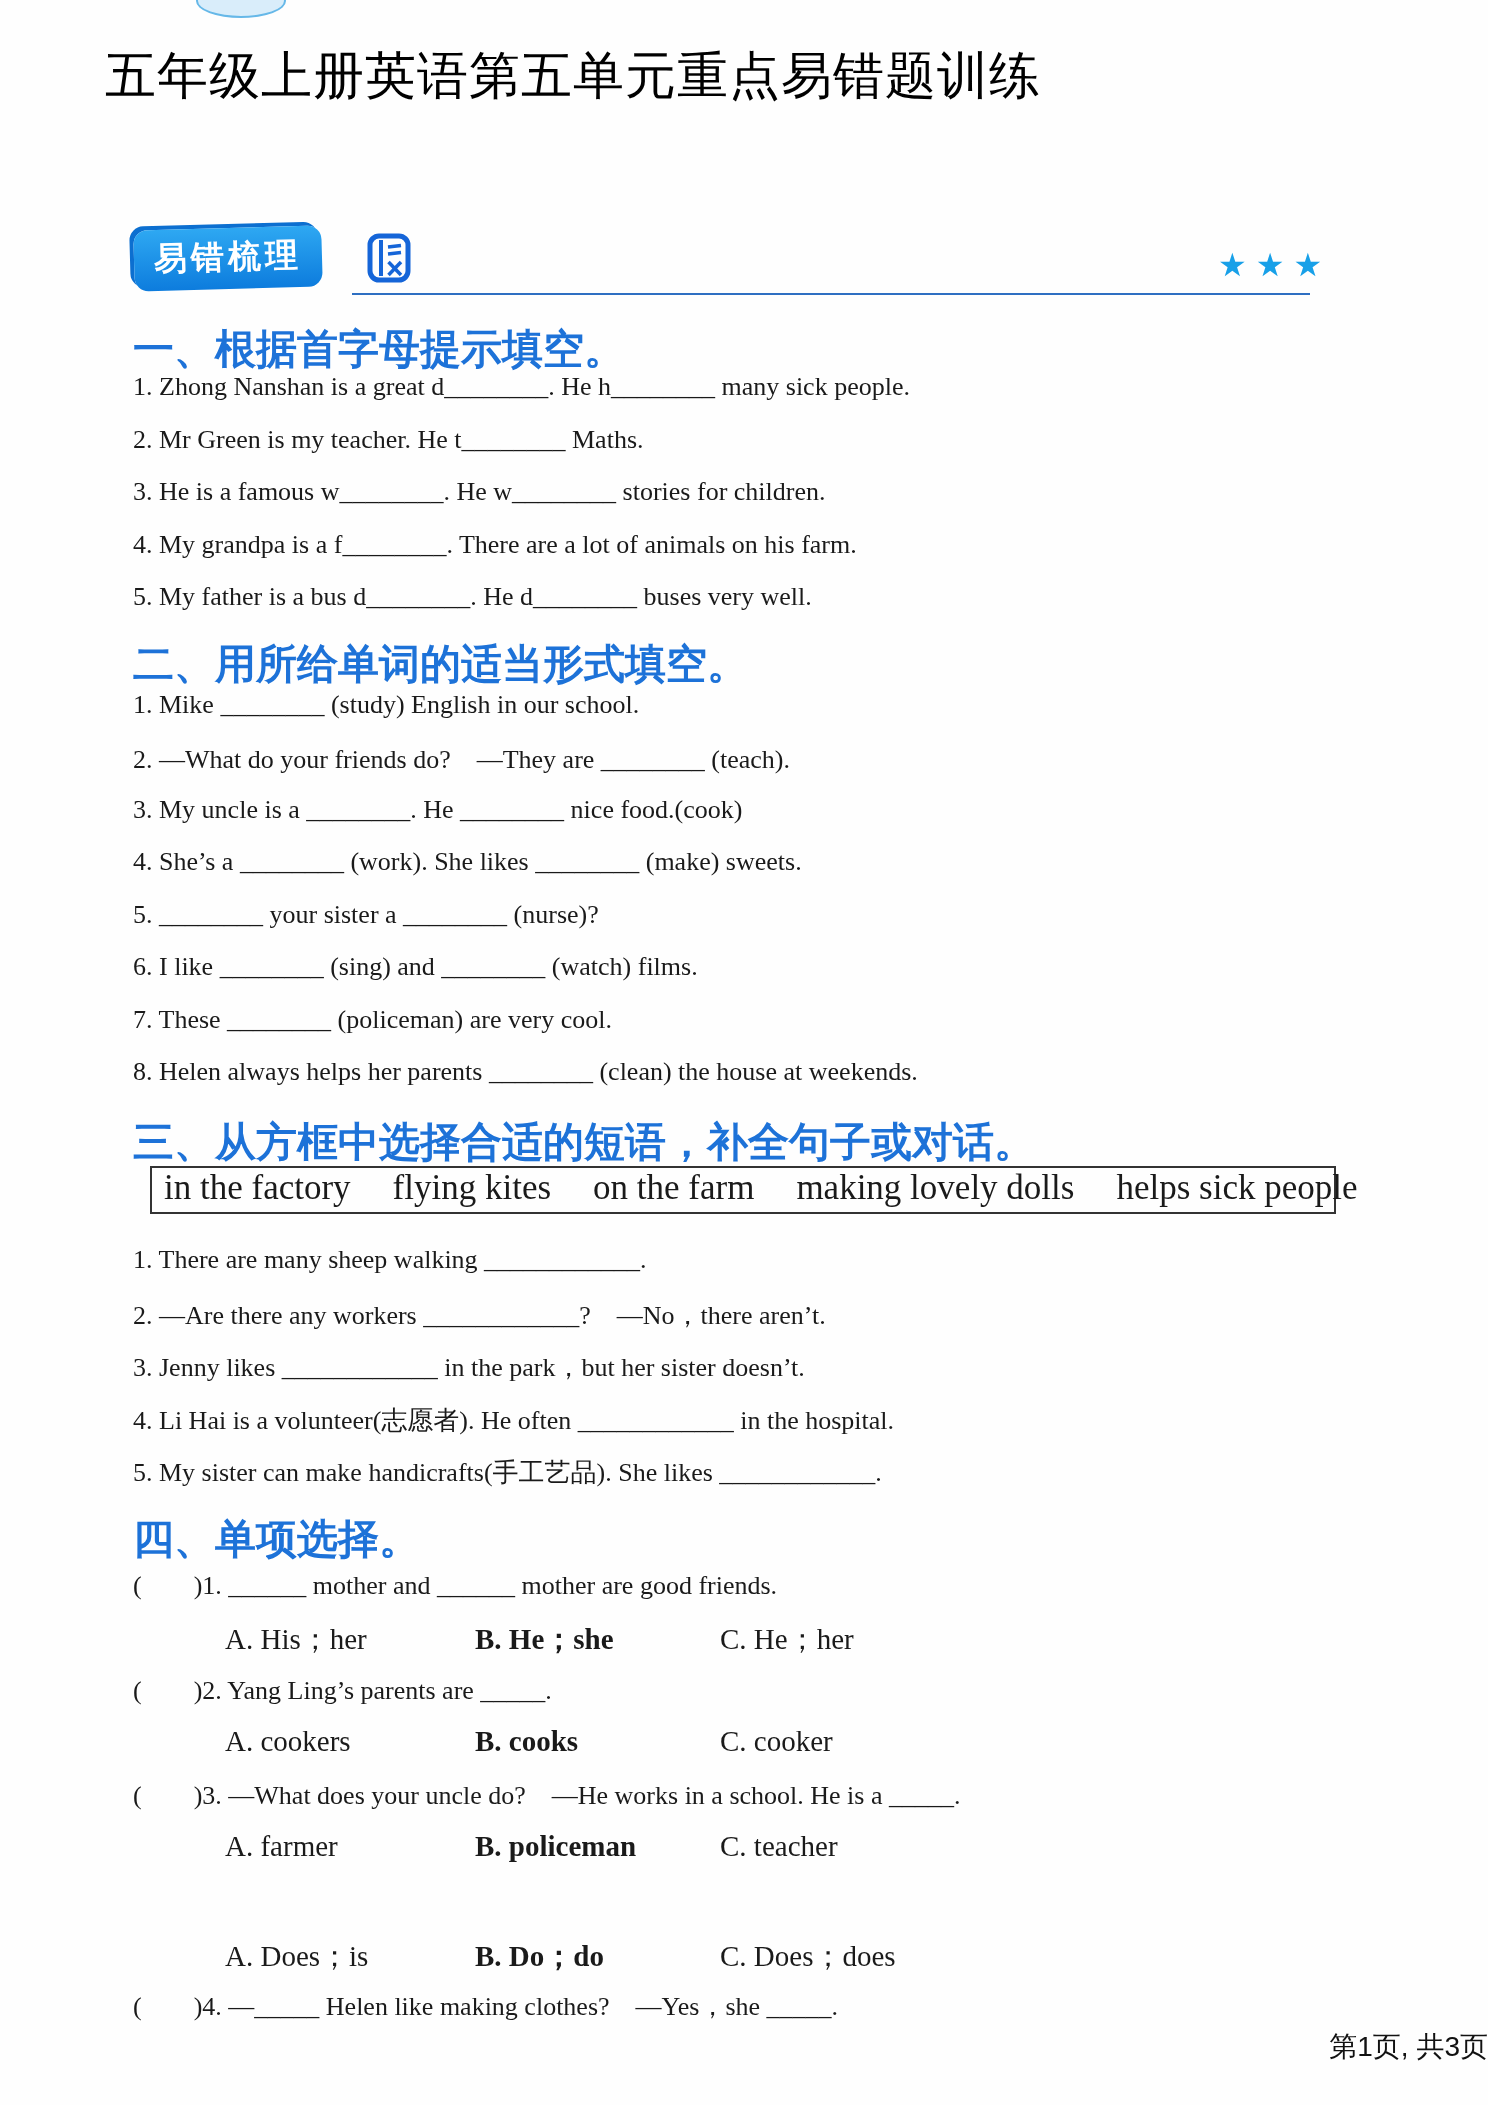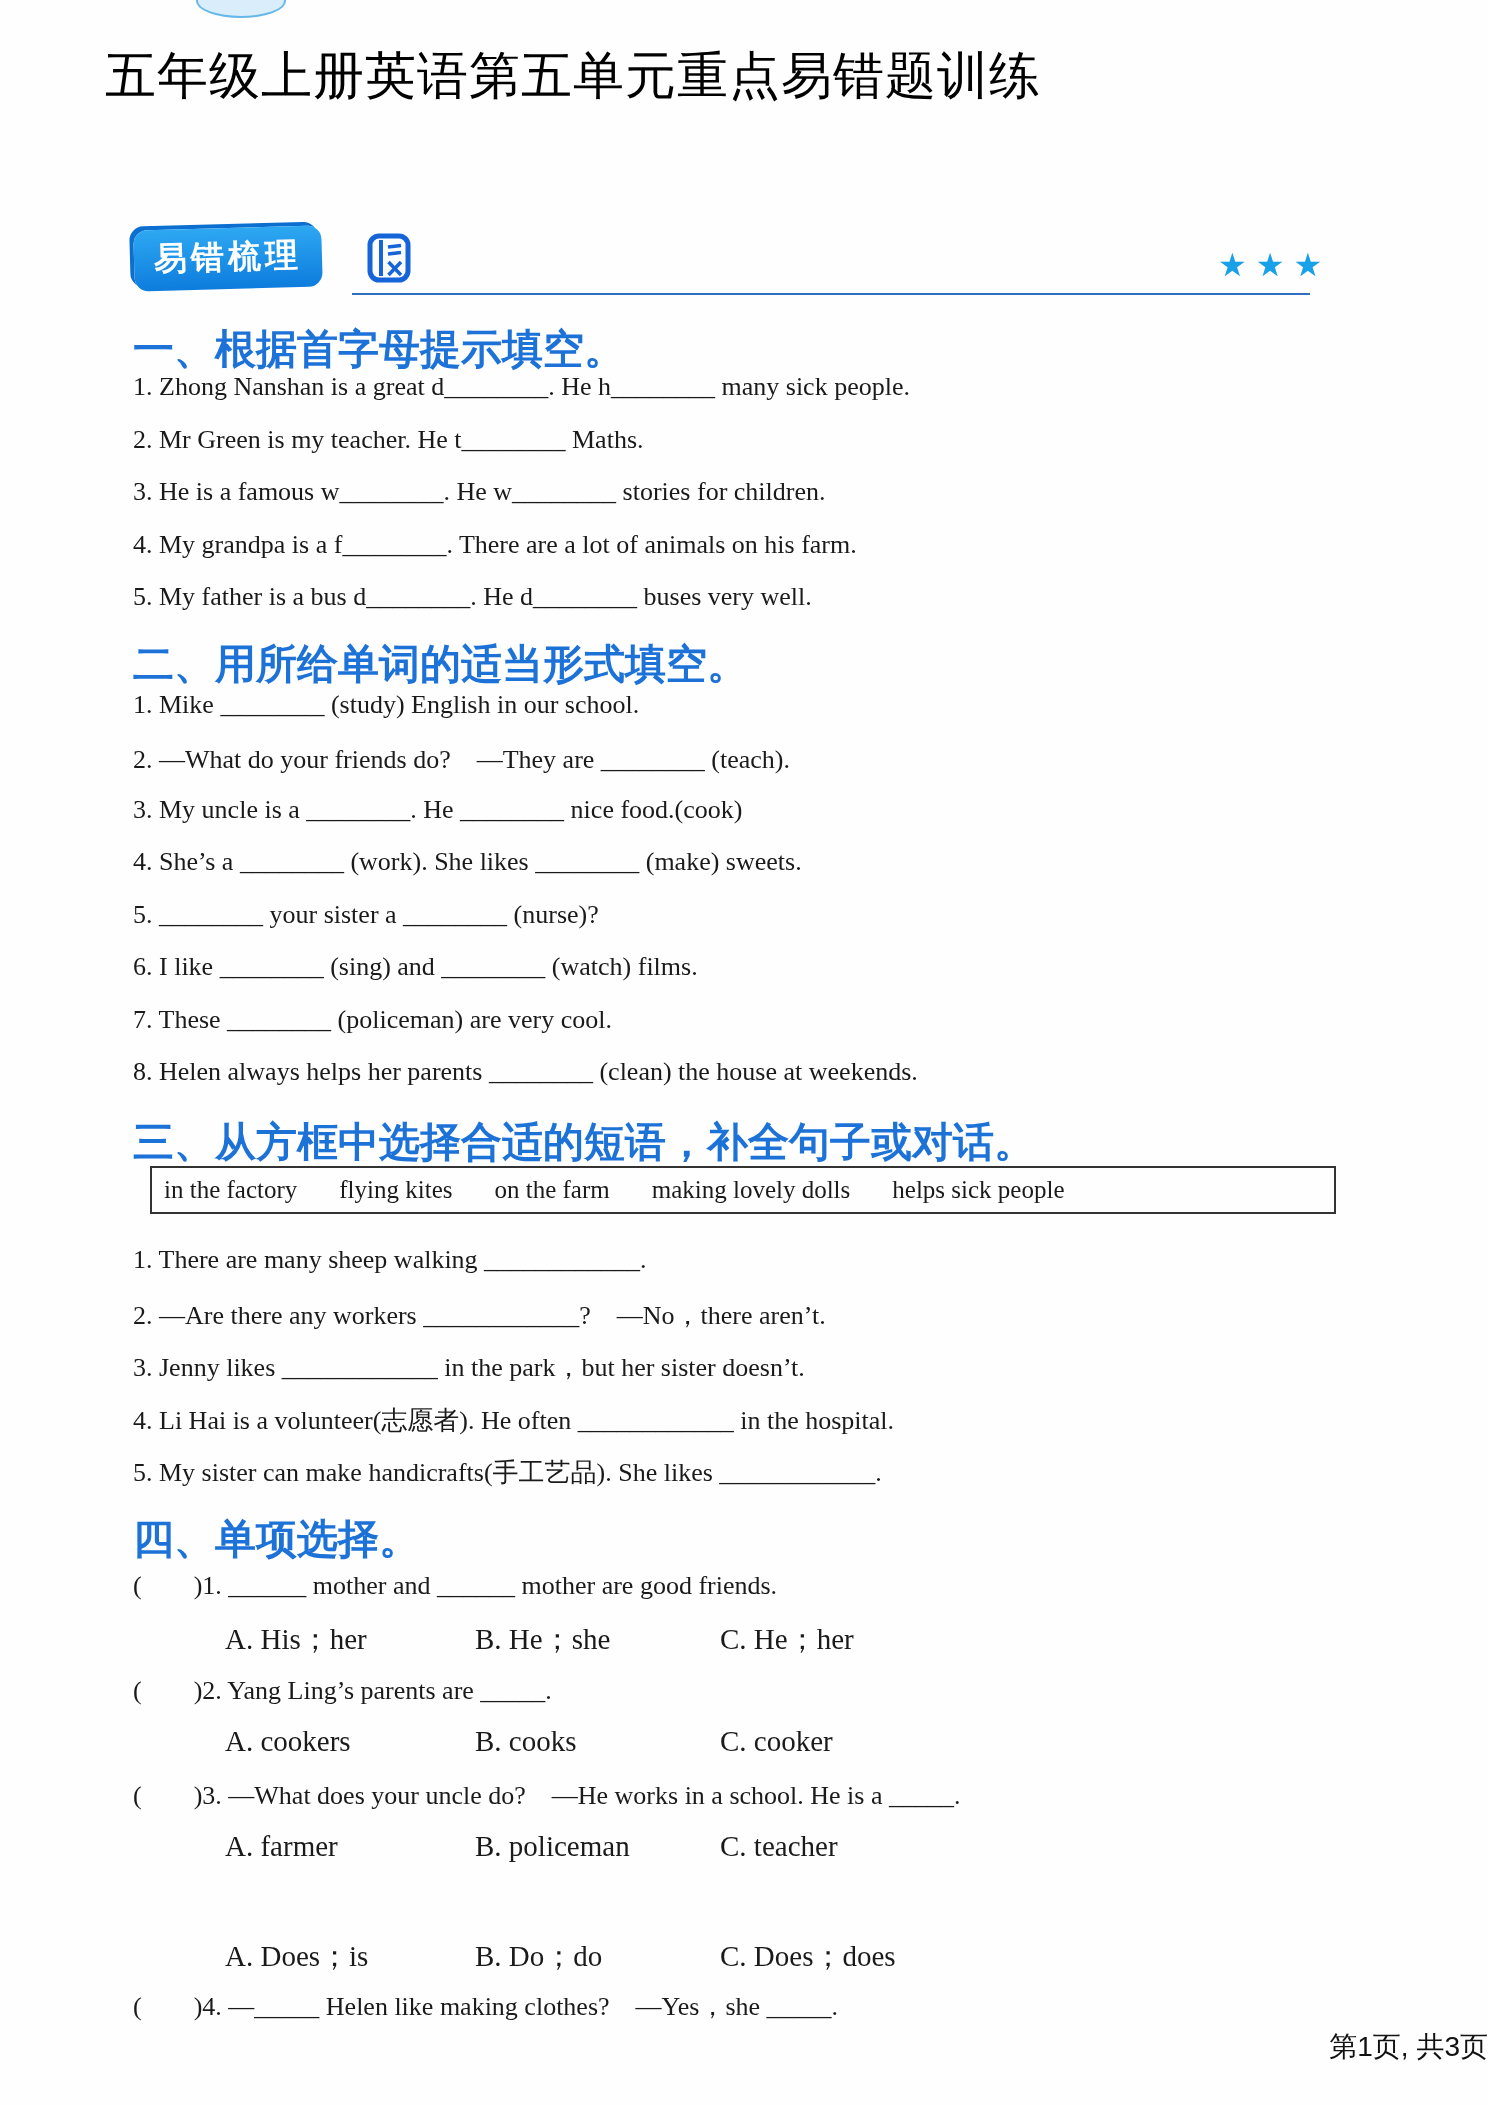--- a/index.html
+++ b/index.html
@@ -36,29 +36,29 @@
     font-family:"Liberation Sans",sans-serif;font-weight:600;
     font-size:41px;color:#1d72d8;
   }
   .line{
     position:absolute;left:133px;white-space:nowrap;
     font-size:26px;color:#1a1a1a;
   }
   .phrase-box{
     position:absolute;left:150px;top:1166px;width:1186px;height:48px;
     border:2px solid #333;box-sizing:border-box;
-    display:flex;align-items:center;padding:0 12px;gap:42px;
-    font-size:25px;white-space:nowrap;
+    display:flex;align-items:flex-start;padding:0 12px;gap:42px;
+    font-size:35px;white-space:nowrap;
   }
   .opts{
     position:absolute;left:225px;display:flex;
     font-size:29px;white-space:nowrap;
   }
   .opts span:nth-child(1){width:250px;}
-  .opts span:nth-child(2){width:245px;}
+  .opts span:nth-child(2){width:245px;font-weight:bold;}
   .footer{
     position:absolute;top:2028px;left:0;width:100%;text-align:right;
     font-family:"Liberation Sans",sans-serif;font-size:28px;color:#111;
   }
 </style>
 </head>
 <body>
 
 <div class="blob"></div>
 

